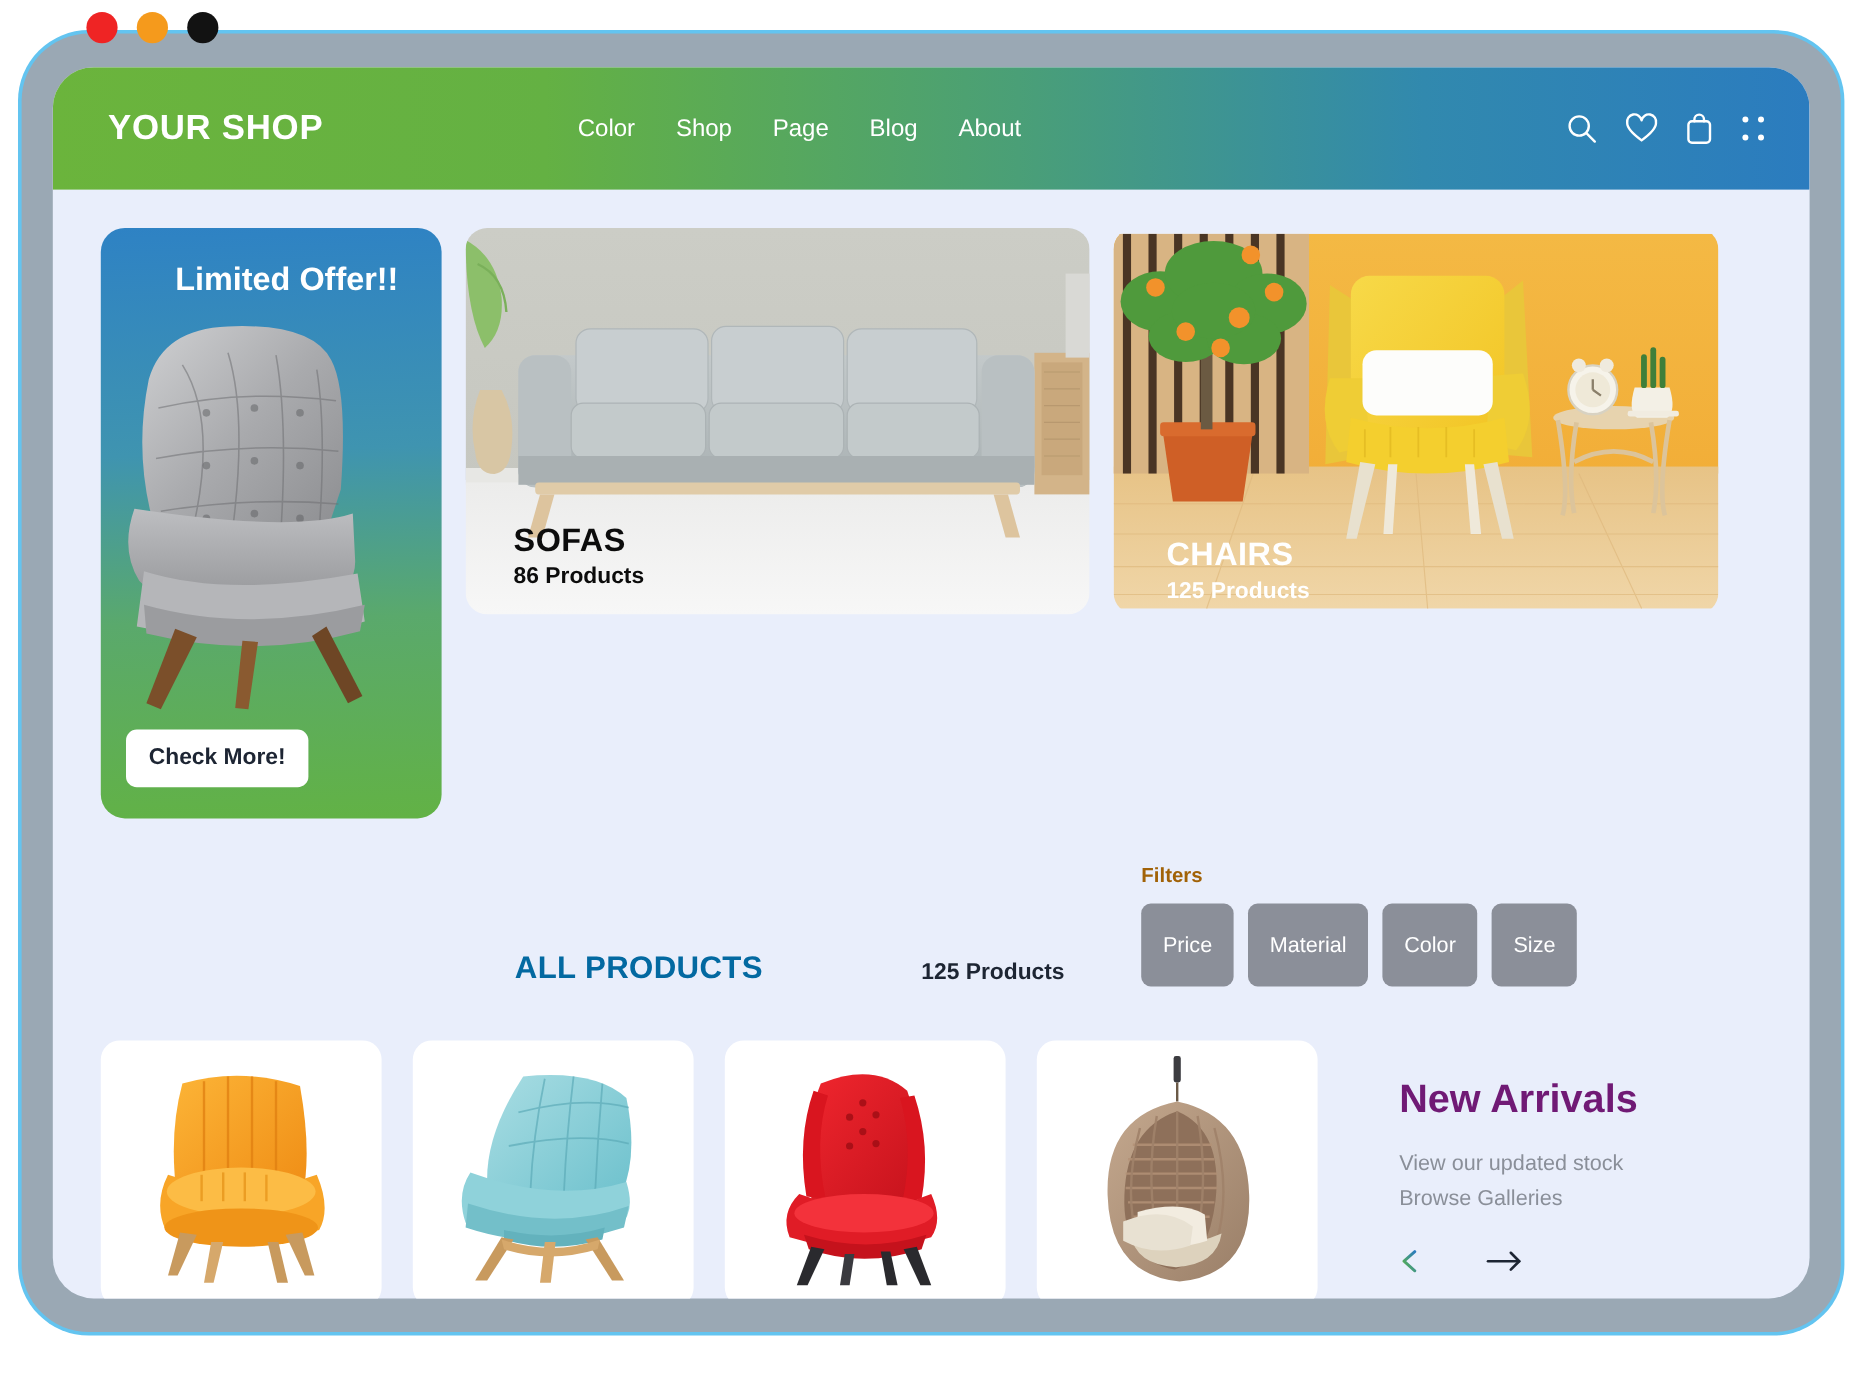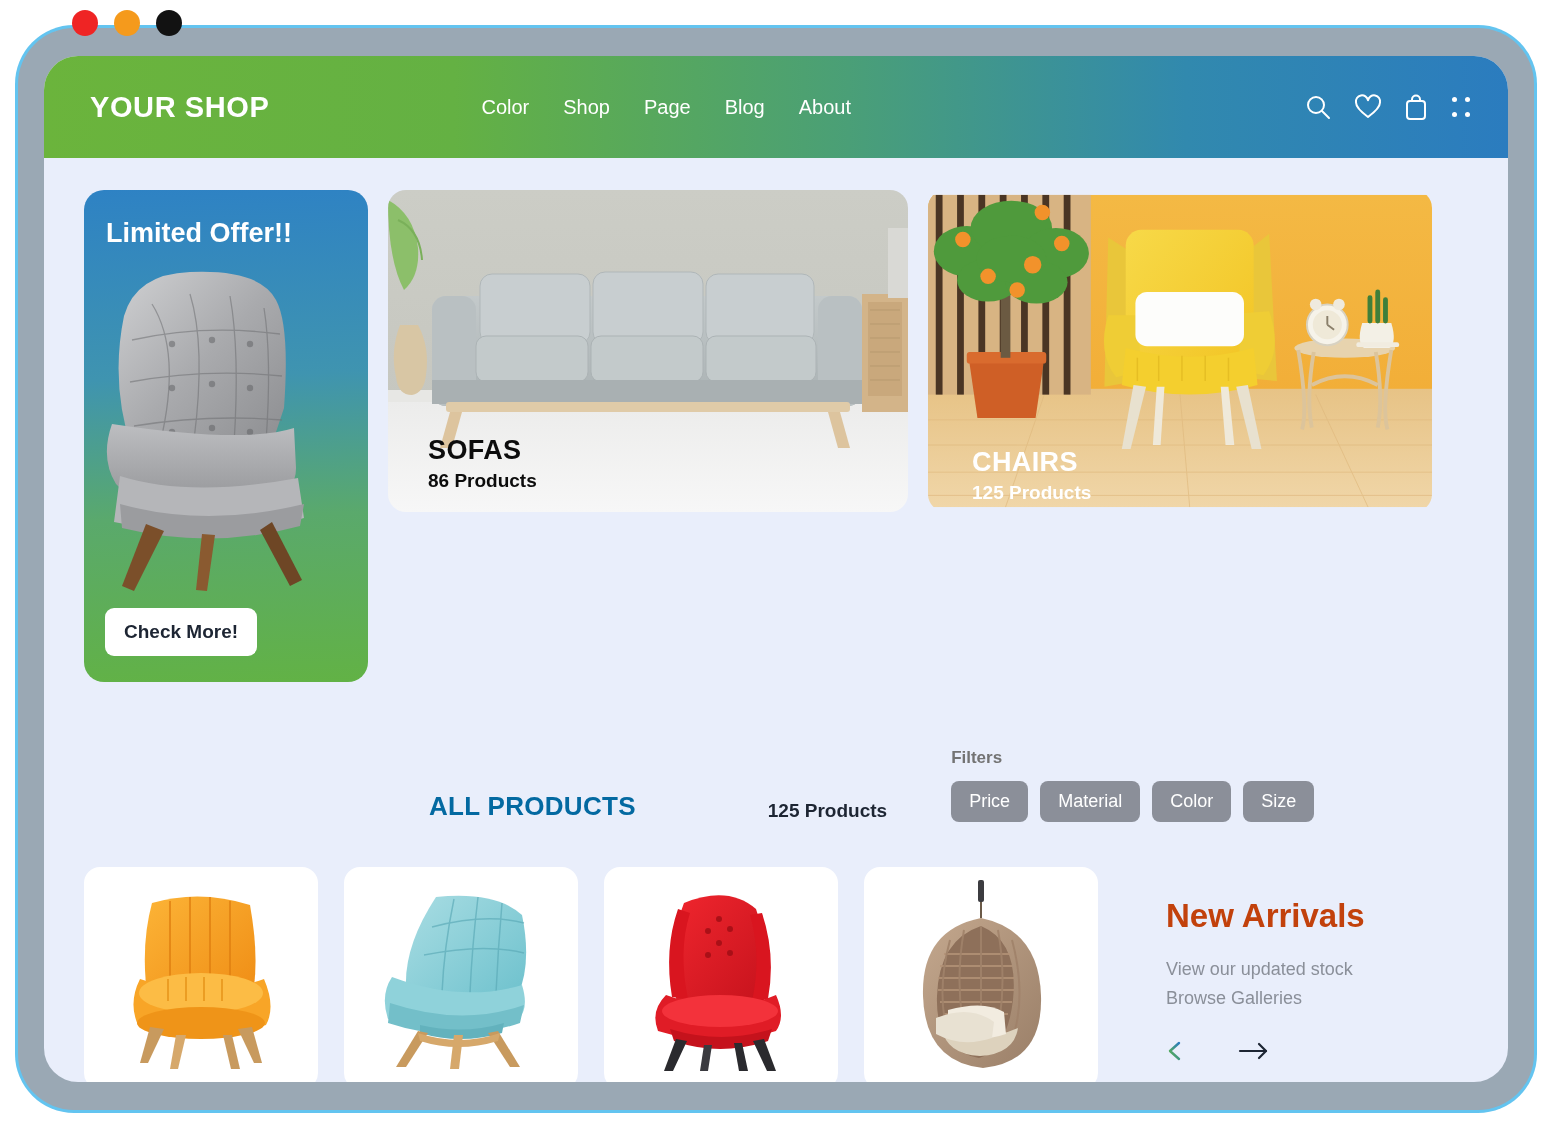--- a/index.html
+++ b/index.html
@@ -54,21 +54,21 @@
   
   #page { padding: 32px 40px 0 40px; position: relative; height: calc(100% - 102px); }
 
   #top-row { display: flex; gap: 20px; }
 
   
   #promo {
     width: 284px; height: 492px;
     border-radius: 20px;
     background: linear-gradient(178deg, #2e82c4 0%, #3f94b0 38%, #5aa96c 66%, #62b245 100%);
-    position: relative; overflow: hidden; flex: none;
+    position: relative; overflow: hidden; flex: none; padding-left: 40px;
   }
   #promo-title { color: #fff; font-size: 27px; font-weight: 700; padding: 28px 0 0 22px; position: relative; z-index: 3; }
   #promo-chair { position: absolute; left: 10px; top: 66px; width: 268px; height: 340px; z-index: 2; }
   #promo-btn {
     position: absolute; left: 21px; bottom: 26px; z-index: 4;
     background: #fff; border: none; border-radius: 9px;
     padding: 13px 19px; font-size: 19px; font-weight: 700; color: #1d2533;
     font-family: "Liberation Sans", sans-serif; cursor: pointer;
   }
 
@@ -82,42 +82,42 @@
   .cat-title { font-size: 27px; font-weight: 800; letter-spacing: .4px; line-height: 1.15; }
   .cat-sub { font-size: 19px; font-weight: 600; margin-top: 4px; }
   .dark .cat-title, .dark .cat-sub { color: #0c0c0c; }
   .light .cat-title, .light .cat-sub { color: #ffffff; }
 
   
   #strip { margin-top: 60px; display: flex; align-items: flex-end; height: 80px; position: relative; }
   #all-products { color: #0369a1; font-size: 26px; font-weight: 800; letter-spacing: .3px; margin-left: 345px; }
   #prod-count { color: #1d2533; font-size: 19px; font-weight: 700; margin-left: 132px; }
   #filters-block { margin-left: 64px; }
-  #filters-label { font-size: 17px; font-weight: 700; color: #737373; margin-bottom: 13px; }
+  #filters-label { font-size: 17px; font-weight: 700; color: #a16207; margin-bottom: 13px; }
   #filters-row { display: flex; gap: 12px; }
   .chip {
     background: #8b8f99; color: #fff; border: none;
-    border-radius: 8px; padding: 10px 18px;
+    border-radius: 8px; padding: 24px 18px;
     font-size: 18px; font-family: "Liberation Sans", sans-serif; cursor: pointer;
   }
 
   
   #products-area { display: flex; gap: 26px; margin-top: 45px; align-items: flex-start; }
   .product { width: 234px; flex: none; }
   .product-card {
     height: 222px; background: #fff; border-radius: 16px;
     display: flex; align-items: center; justify-content: center;
     overflow: hidden;
   }
   .product-name { font-size: 19px; color: #26324a; font-weight: 600; margin-top: 16px; }
   .p-off-3 { margin-top: -8px; }
   .p-off-4 { margin-top: -8px; }
 
   #new-arrivals { margin-left: 42px; padding-top: 30px; width: 250px; }
-  #na-title { color: #c2410c; font-size: 33px; font-weight: 700; }
+  #na-title { color: #701a75; font-size: 33px; font-weight: 700; }
   #na-line1, #na-line2 { color: #8a8f99; font-size: 18px; margin-top: 0; }
   #na-line1 { margin-top: 24px; }
   #na-line2 { margin-top: 8px; }
   #na-arrows { margin-top: 30px; display: flex; gap: 32px; align-items: center; }
   .arrow-btn { background: none; border: none; cursor: pointer; padding: 0; }
 
   svg { overflow: visible; }
 </style>
 </head>
 <body>

